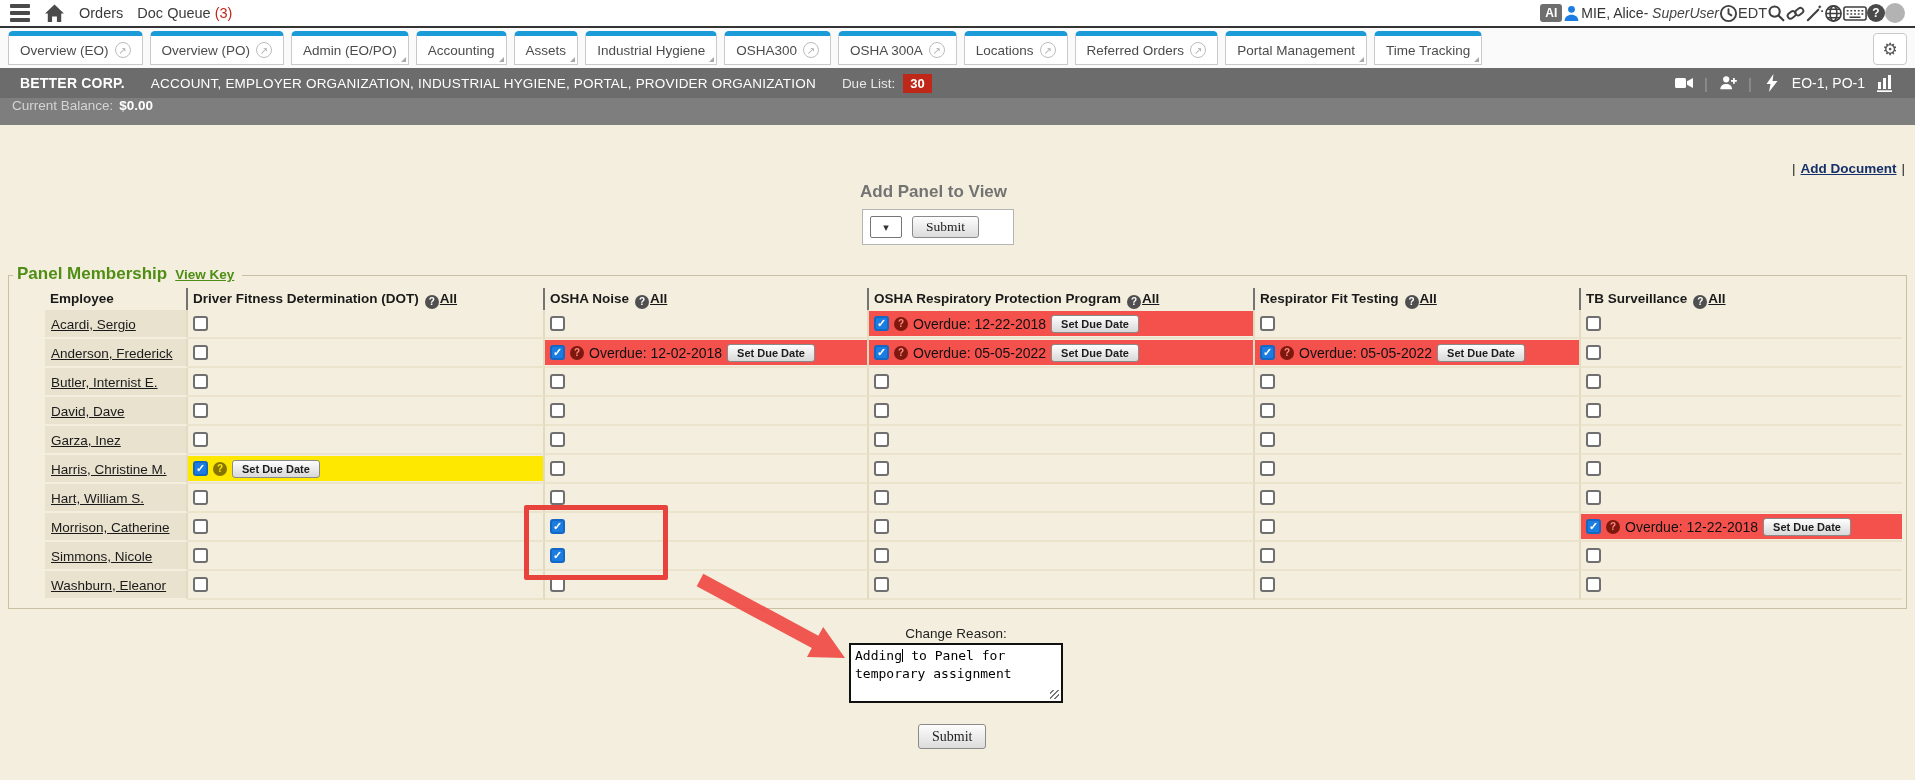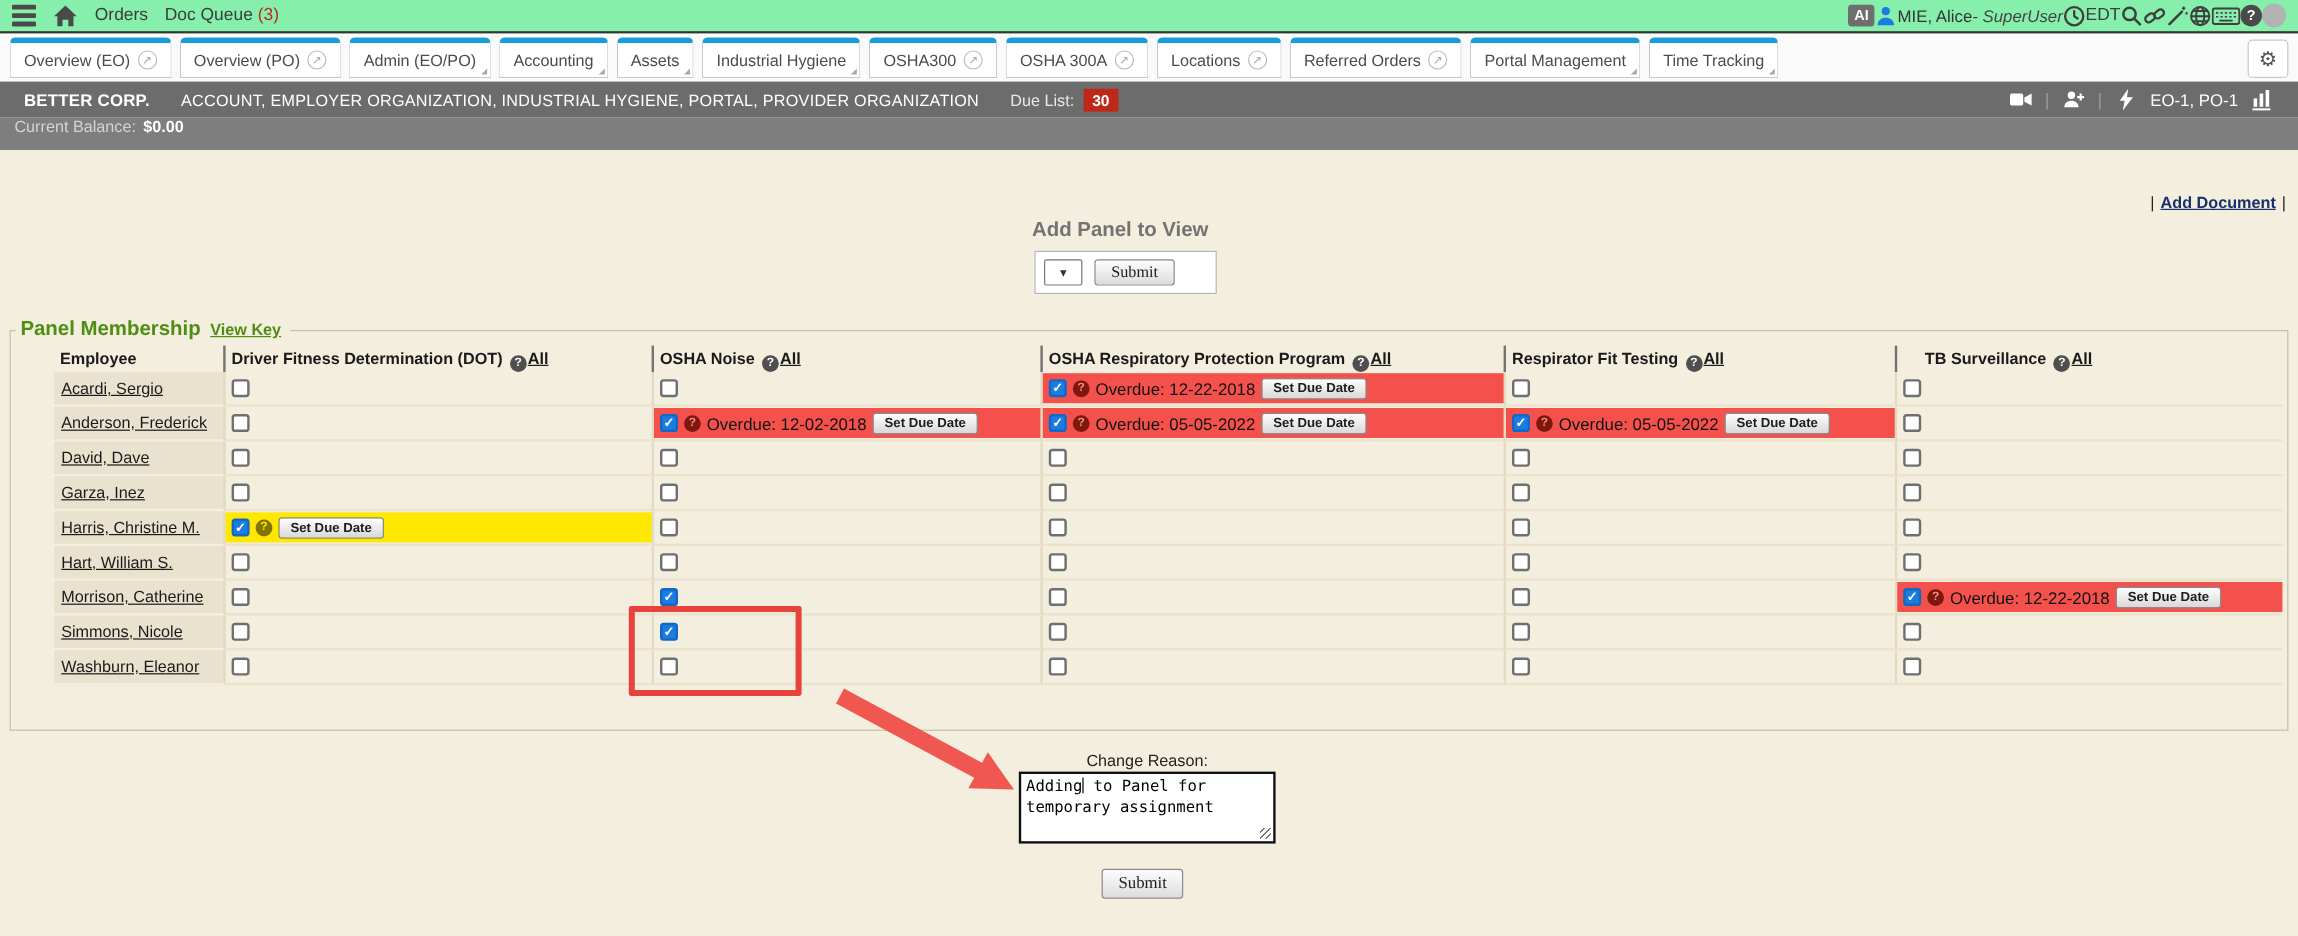--- a/index.html
+++ b/index.html
@@ -1,20 +1,20 @@
 <!DOCTYPE html>
 <html><head>
 <meta charset="utf-8">
 <style>
   * { margin:0; padding:0; box-sizing:border-box; }
   html,body { width:1915px; height:780px; overflow:hidden; background:#f3eedd;
               font-family:"Liberation Sans", sans-serif; }
 
   
-  .topbar { height:28px; background:#86efac; border-bottom:2px solid #343434;
+  .topbar { height:28px; background:#ffffff; border-bottom:2px solid #343434;
             display:flex; align-items:center; padding:0 10px; }
   .tb-left { display:flex; align-items:center; gap:14px; }
   .ham { display:flex; flex-direction:column; gap:3px; cursor:pointer; }
   .ham i { width:20px; height:4px; background:#4a4a4a; border-radius:1px; }
   .tb-item { font-size:14.5px; color:#3c3c3c; cursor:pointer; }
   .red-txt { color:#c0281c; }
   .tb-right { margin-left:auto; display:flex; align-items:center; gap:0; }
   .ai-badge { background:#6e6e6e; color:#fff; font-weight:bold; font-size:12px;
               border-radius:3px; padding:2px 5px; }
   .tb-user { font-size:14px; color:#333; }
@@ -75,21 +75,21 @@
   .fs { position:absolute; left:8px; right:8px; top:150px; height:334px;
         border:1px solid #c9c0a4; padding:12px 4px 0 36px; }
   .fs-legend { position:absolute; top:-12px; left:4px; background:#f3eedd; padding:0 8px 0 4px;
                display:flex; align-items:baseline; gap:8px; }
   .fs-title { font-size:17px; font-weight:bold; color:#4f8d14; }
   .viewkey { font-size:13.5px; font-weight:bold; color:#4f8d14; text-decoration:underline; cursor:pointer; }
 
   .trow { display:grid; grid-template-columns:143px 357px 324px 386px 326px 1fr; }
   .th { font-size:13.5px; font-weight:bold; color:#1a1a1a; padding:3px 5px; height:22px;
         border-right:2px solid #737373; white-space:nowrap; overflow:hidden; }
-  .th:last-child { border-right:none;margin-left:18px; }
+  .th:last-child { border-right:none; }
   .qicon { display:inline-flex; width:14px; height:14px; border-radius:50%; background:#4f4f4f;
            color:#fff; font-size:10px; font-weight:bold; align-items:center; justify-content:center;
            margin:0 1px 0 6px; vertical-align:-2px; cursor:pointer; }
   .qicon.qr { background:#7e180f; color:#ff8a80; margin:0; }
   .qicon.qy { background:#857400; color:#ffe800; margin:0; }
   .all-link { font-weight:bold; color:#1a1a1a; text-decoration:underline; cursor:pointer; }
   .td { height:29px; border-right:2px solid #e3dabf; border-bottom:2px solid #ece3cc; }
   .td:last-child { border-right:none; }
   .td-emp { background:#e9e2cf; border-bottom:2px solid #f3eedd; padding:5px 6px; white-space:nowrap; }
   .emp-link { font-size:13.5px; color:#1a1a1a; text-decoration:underline; cursor:pointer; }
@@ -378,20 +378,48 @@
               <button class="setdue">Set Due Date</button>
             </div>
           </div>
           <div class="td">
             <div class="fill">
               <div class="cb"></div>
             </div>
           </div>
         </div>
         <div class="trow">
+          <div class="td td-emp"><a class="emp-link">Butler, Internist E.</a></div>
+          <div class="td">
+            <div class="fill">
+              <div class="cb"></div>
+            </div>
+          </div>
+          <div class="td">
+            <div class="fill">
+              <div class="cb"></div>
+            </div>
+          </div>
+          <div class="td">
+            <div class="fill">
+              <div class="cb"></div>
+            </div>
+          </div>
+          <div class="td">
+            <div class="fill">
+              <div class="cb"></div>
+            </div>
+          </div>
+          <div class="td">
+            <div class="fill">
+              <div class="cb"></div>
+            </div>
+          </div>
+        </div>
+        <div class="trow">
           <div class="td td-emp"><a class="emp-link">David, Dave</a></div>
           <div class="td">
             <div class="fill">
               <div class="cb"></div>
             </div>
           </div>
           <div class="td">
             <div class="fill">
               <div class="cb"></div>
             </div>

